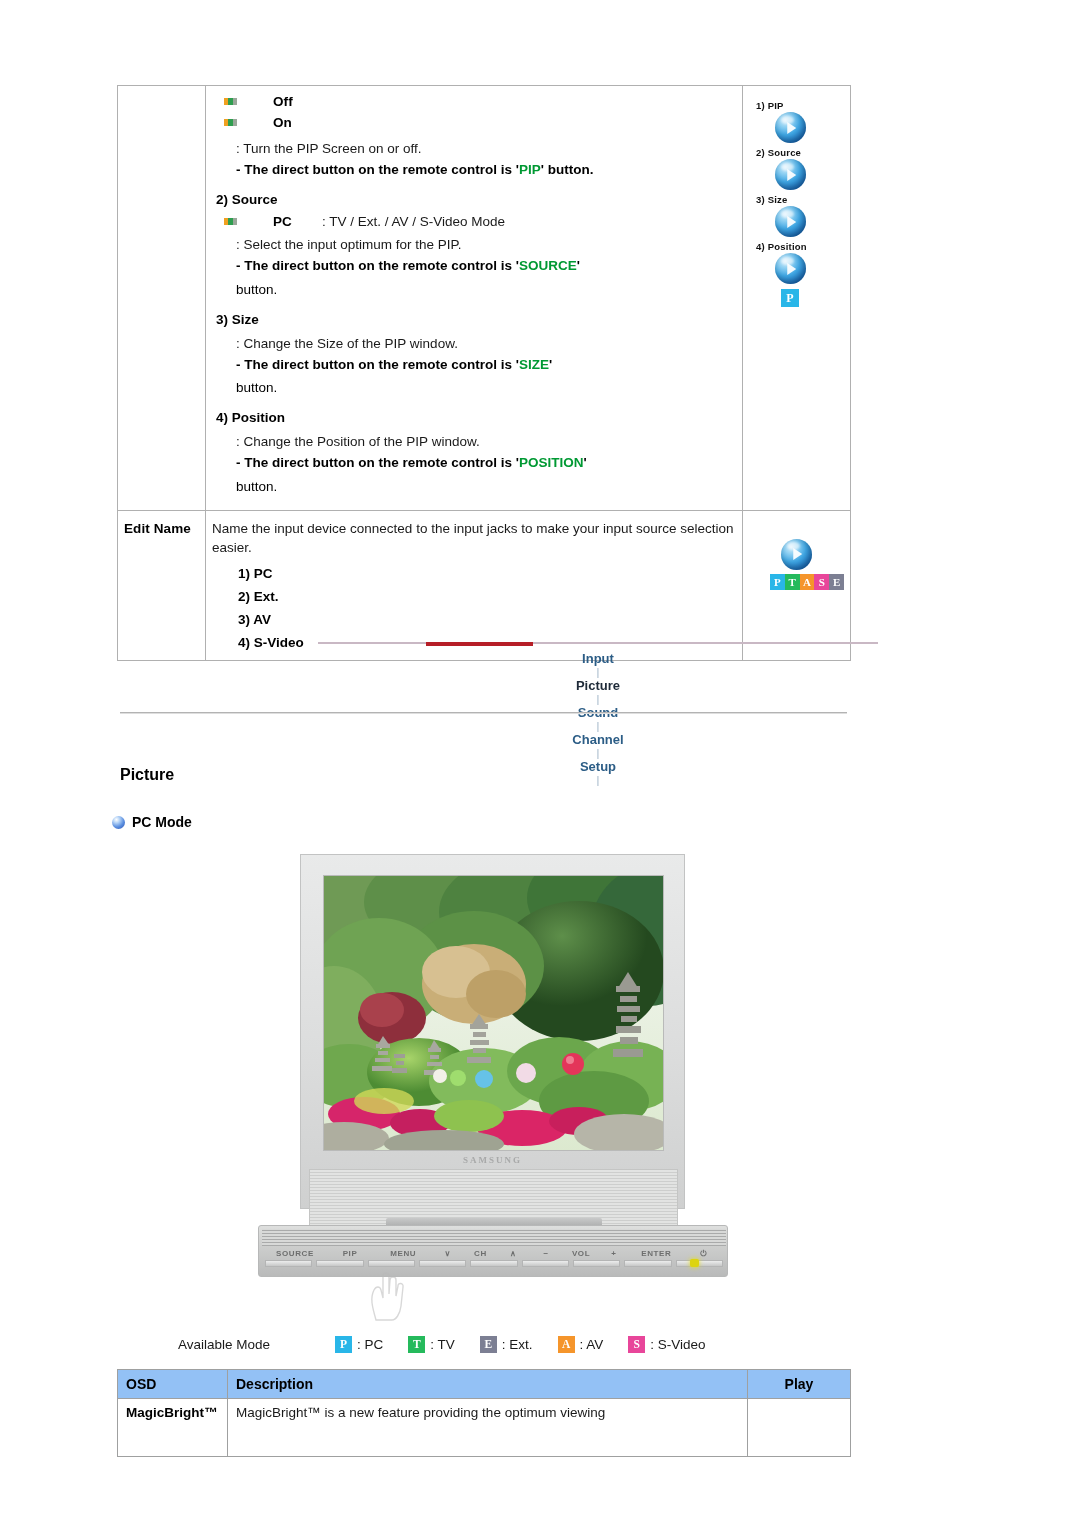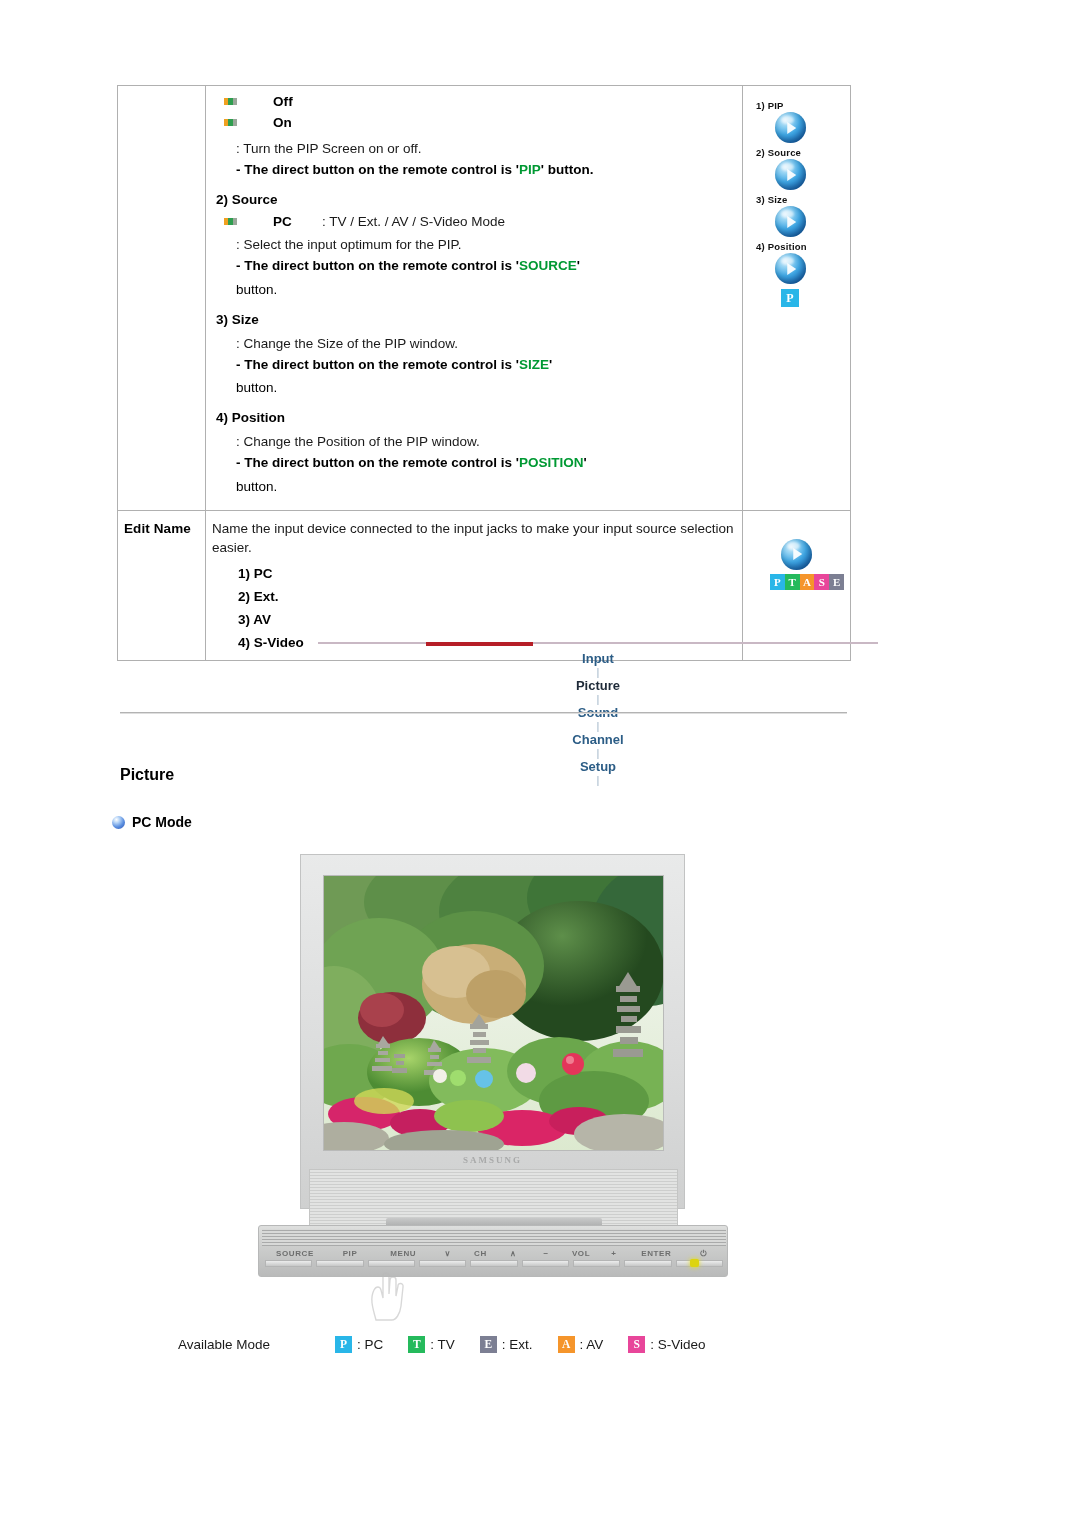--- a/index.html
+++ b/index.html
@@ -647,14 +647,30 @@
   <span class="mode-item">
     <span class="mode-badge mb-a">A</span>
     <span class="mode-text">: AV</span>
   </span>
   <span class="mode-item">
     <span class="mode-badge mb-s">S</span>
     <span class="mode-text">: S-Video</span>
   </span>
 </div>
 
+<table class="osd-table">
+  <thead>
+    <tr>
+      <th class="osd-c1">OSD</th>
+      <th class="osd-c2">Description</th>
+      <th class="osd-c3" style="text-align:center">Play</th>
+    </tr>
+  </thead>
+  <tbody>
+    <tr>
+      <td class="osd-name">MagicBright™</td>
+      <td class="osd-desc">MagicBright™ is a new feature providing the optimum viewing</td>
+      <td></td>
+    </tr>
+  </tbody>
+</table>
 
 </div>
 
 </body></html>

